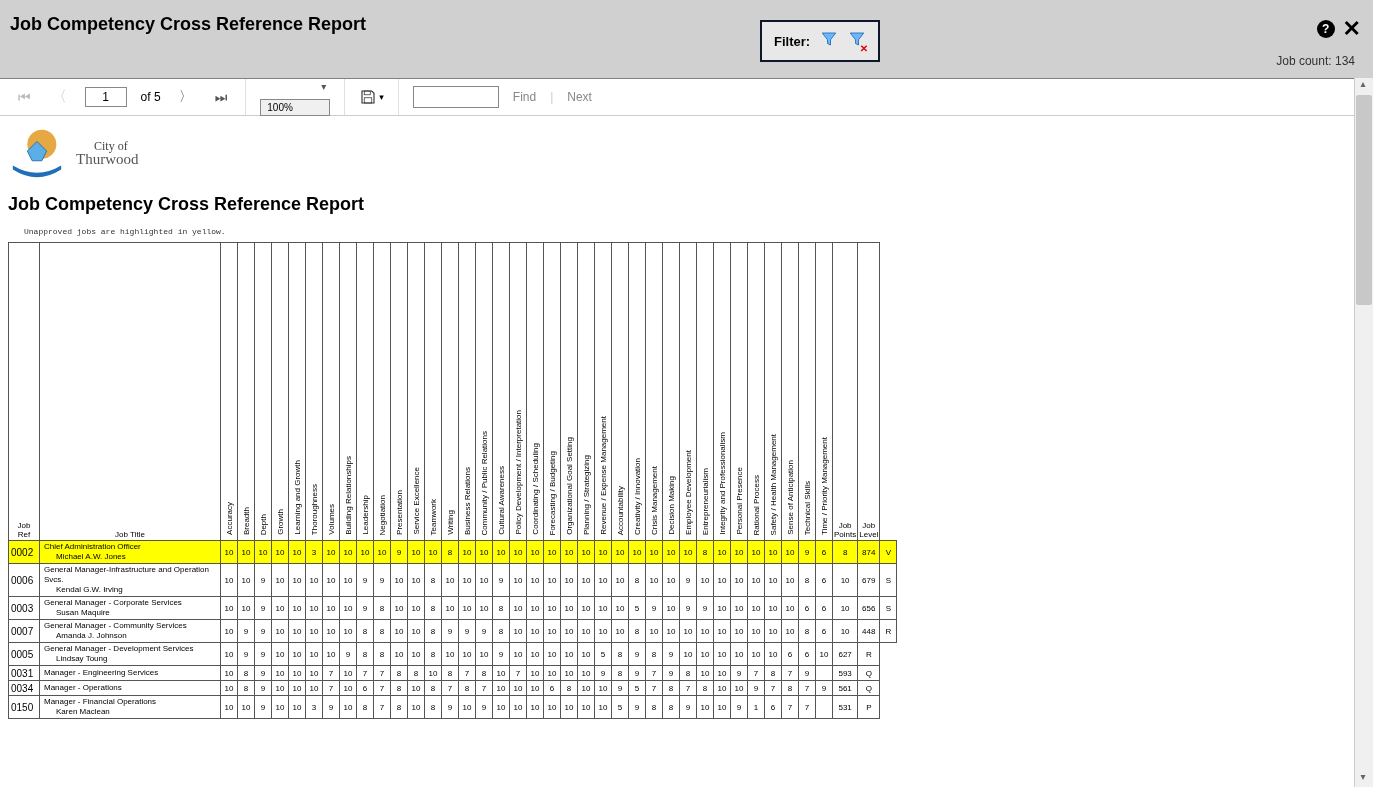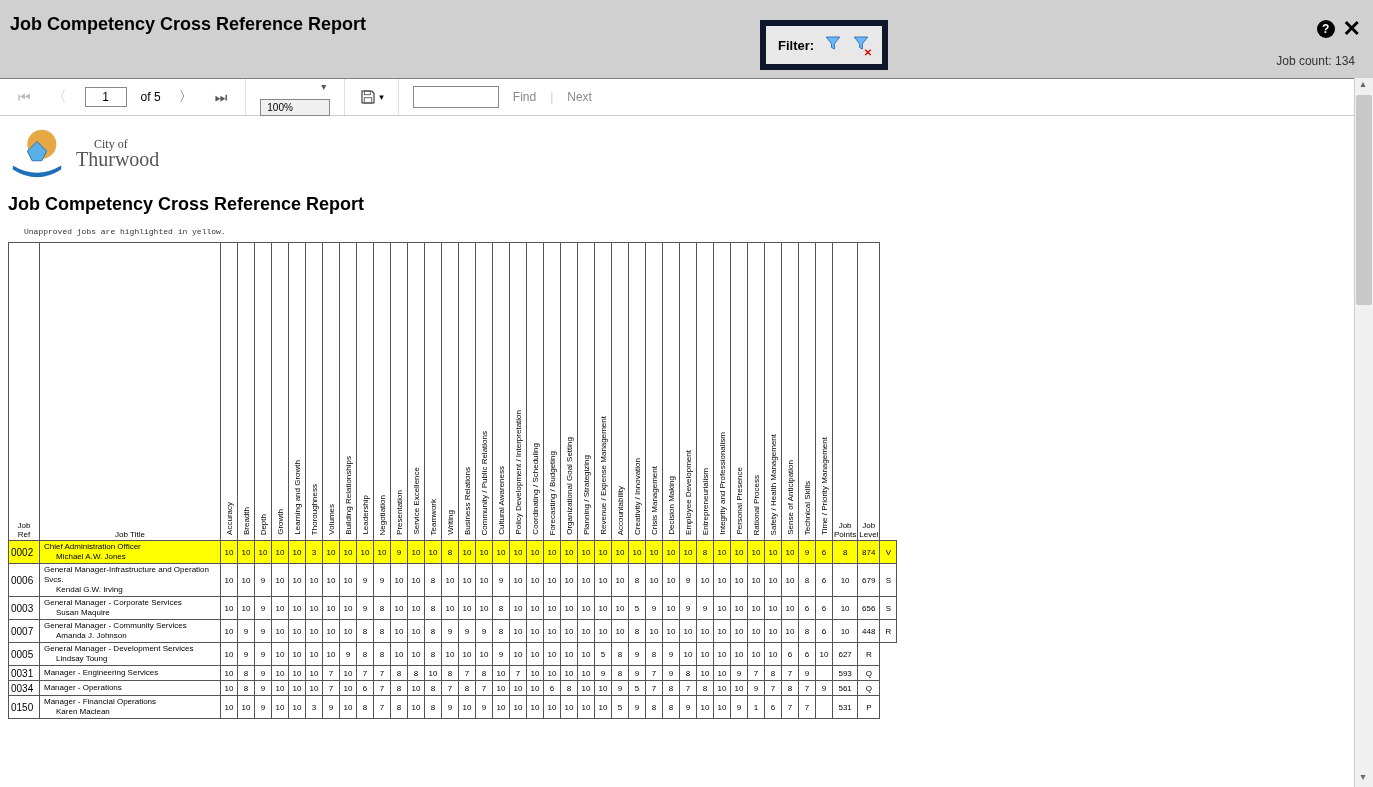--- a/index.html
+++ b/index.html
@@ -1,18 +1,18 @@
 <!DOCTYPE html>
 <html><head>
 <meta charset="utf-8">
 <style>
   body { margin:0; font-family: Arial, sans-serif; background:#ffffff; overflow:hidden;}
   .top-bar { background:#d0d0d0; height:78px; width:100%; position:relative; padding:0; border-bottom:1px solid #808080;}
   .title { font-size:18px; font-weight:bold; padding:14px 10px; display:inline-block;}
-  .filter-box { position:absolute; top:20px; left:760px; border:6px solid #0f172a; background:#e8e8e8; padding:8px 12px; display:flex; align-items:center; gap:10px;}
+  .filter-box { position:absolute; top:20px; left:760px; border:2px solid #0f172a; background:#e8e8e8; padding:8px 12px; display:flex; align-items:center; gap:10px;}
   .filter-label { font-size:13px; font-weight:bold;}
   .job-count { position:absolute; right:18px; bottom:10px; font-size:12px; color:#333;}
   .top-icons { position:absolute; right:12px; top:16px; display:flex; gap:8px; align-items:center;}
   .help-icon, .close-icon { font-size:20px; font-weight:bold; cursor:pointer; }
   .help-icon { background:#000; color:#fff; border-radius:50%; width:18px; height:18px; display:flex; align-items:center; justify-content:center; font-size:12px;}
   .close-icon::before { content:"✕"; font-size:22px; color:#000;}
   
   .toolbar { height:36px; border-bottom:1px solid #ccc; display:flex; align-items:center; padding:0; background:#fff;}
   .tb-sec { border-right:1px solid #e0e0e0; height:100%; display:flex; align-items:center; padding:0 14px; gap:14px;}
   .nav-btn { font-size:14px; color:#555; cursor:pointer; user-select:none; padding:4px;}
@@ -26,21 +26,21 @@
   .save-btn { display:flex; align-items:center; gap:2px; cursor:pointer;}
   .search-input { width:78px; border:1px solid #888; font-size:12px; padding:3px;}
   .link-btn { font-size:12px; color:#888; cursor:pointer;}
   .sep { color:#ccc; font-size:12px;}
   
   .report-area { height:calc(787px - 78px - 36px); overflow:auto; position:relative; background:#fff;}
   
   .logo-block { display:flex; align-items:center; gap:10px; padding:10px 5px 5px 8px;}
   .logo-img { width:58px; height:55px; position:relative;}
   .city-text { font-size:12px; font-family:"Segoe Script","Brush Script MT",cursive; color:#444; display:block; margin-left:18px; margin-bottom:-4px;}
-  .city-name { font-size:20px; font-family:"Segoe Script","Brush Script MT",cursive; color:#555;}
+  .city-name { font-size:15px; font-family:"Segoe Script","Brush Script MT",cursive; color:#555;}
   
   .report-title { font-size:18px; font-weight:bold; padding:8px;}
   .note { font-size:8px; color:#333; padding:4px 24px 6px;font-family:Liberation Mono, monospace;}
   
   .matrix { border-collapse:collapse; margin-left:8px; font-size:8px; color:#000;padding-left:20px;}
   .matrix th, .matrix td { border:1px solid #555; padding:1px 1px; text-align:center; }
   .matrix th { vertical-align:bottom; font-weight:normal; background:#fff; height:295px; }
   .matrix th.job-ref { width:28px; font-size:8px;}
   .matrix th.job-title { width:178px;}
   .vert { writing-mode:vertical-rl; transform:rotate(180deg); white-space:nowrap; display:inline-block; font-size:8px; padding:2px 0; letter-spacing:0px;}

